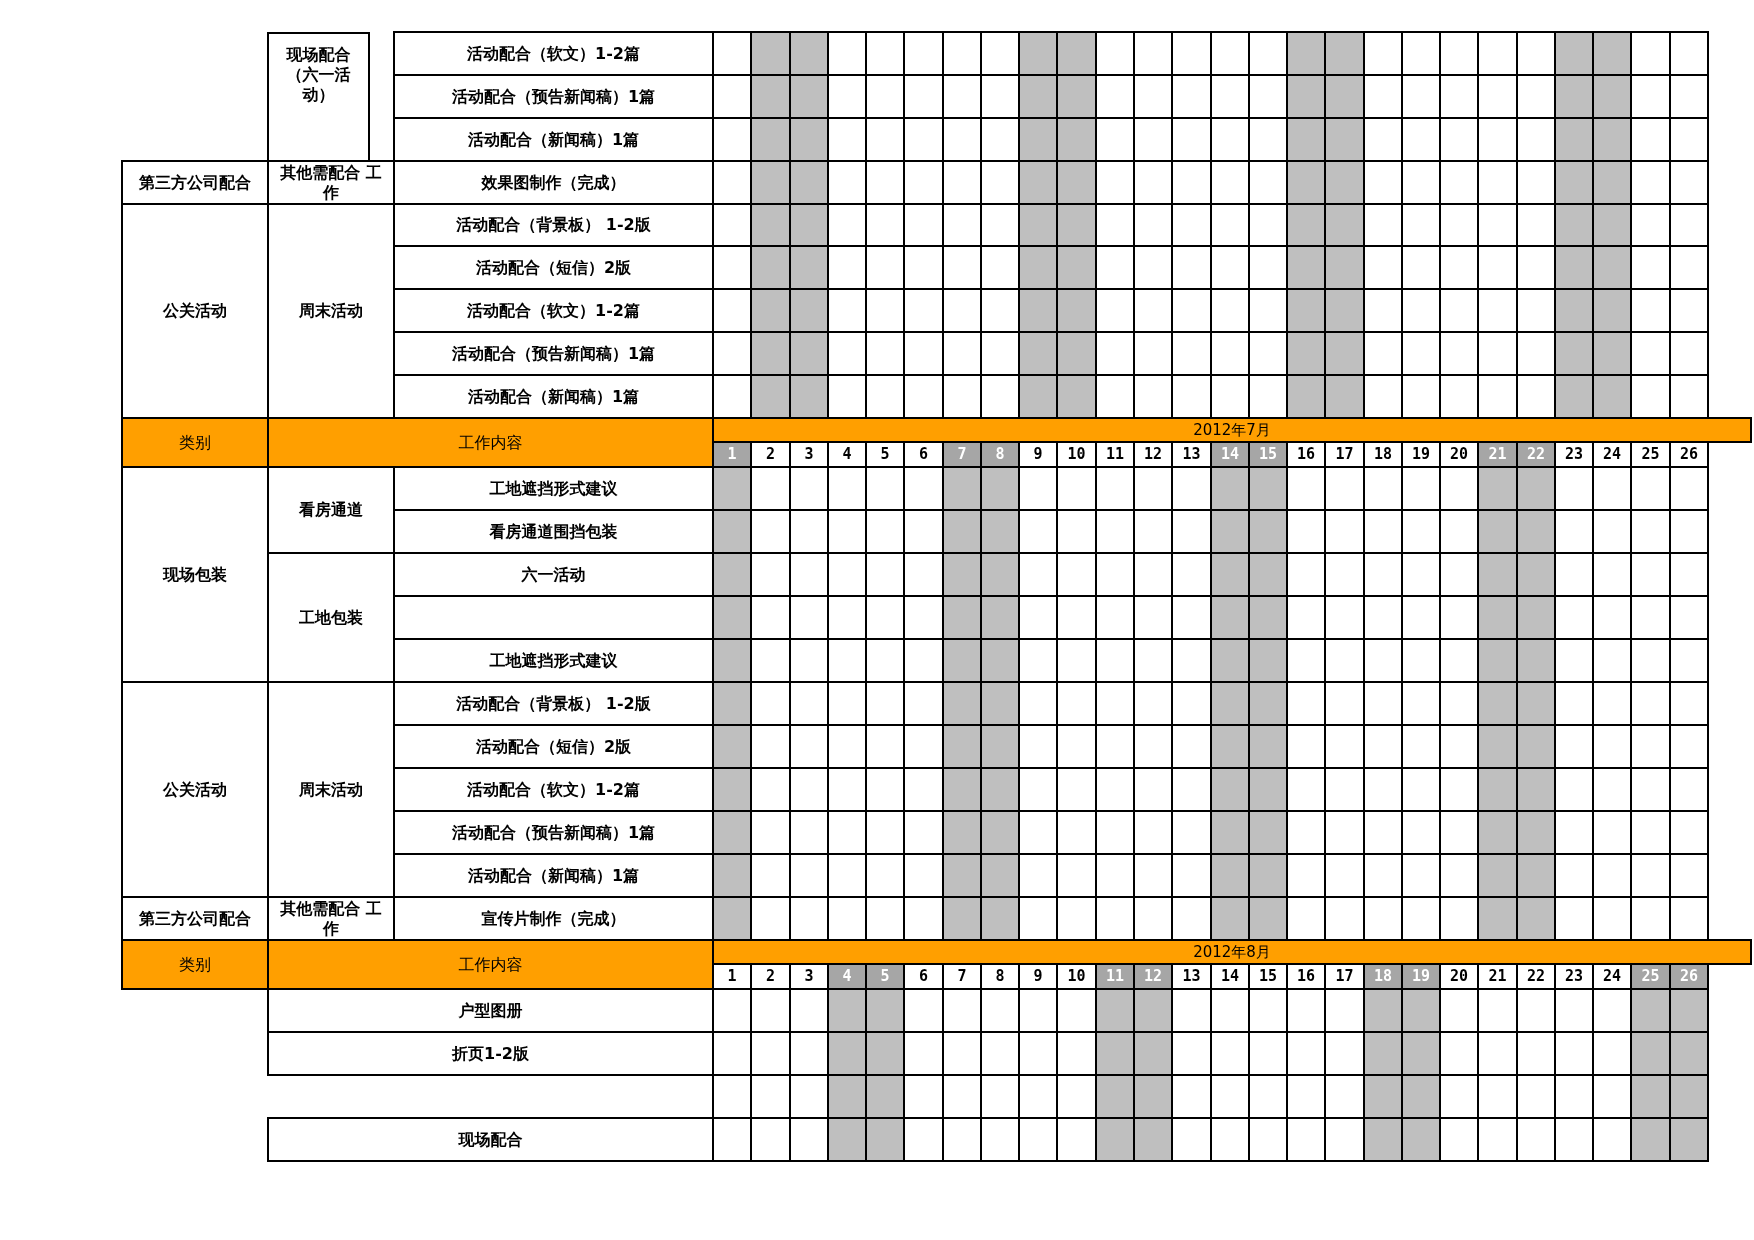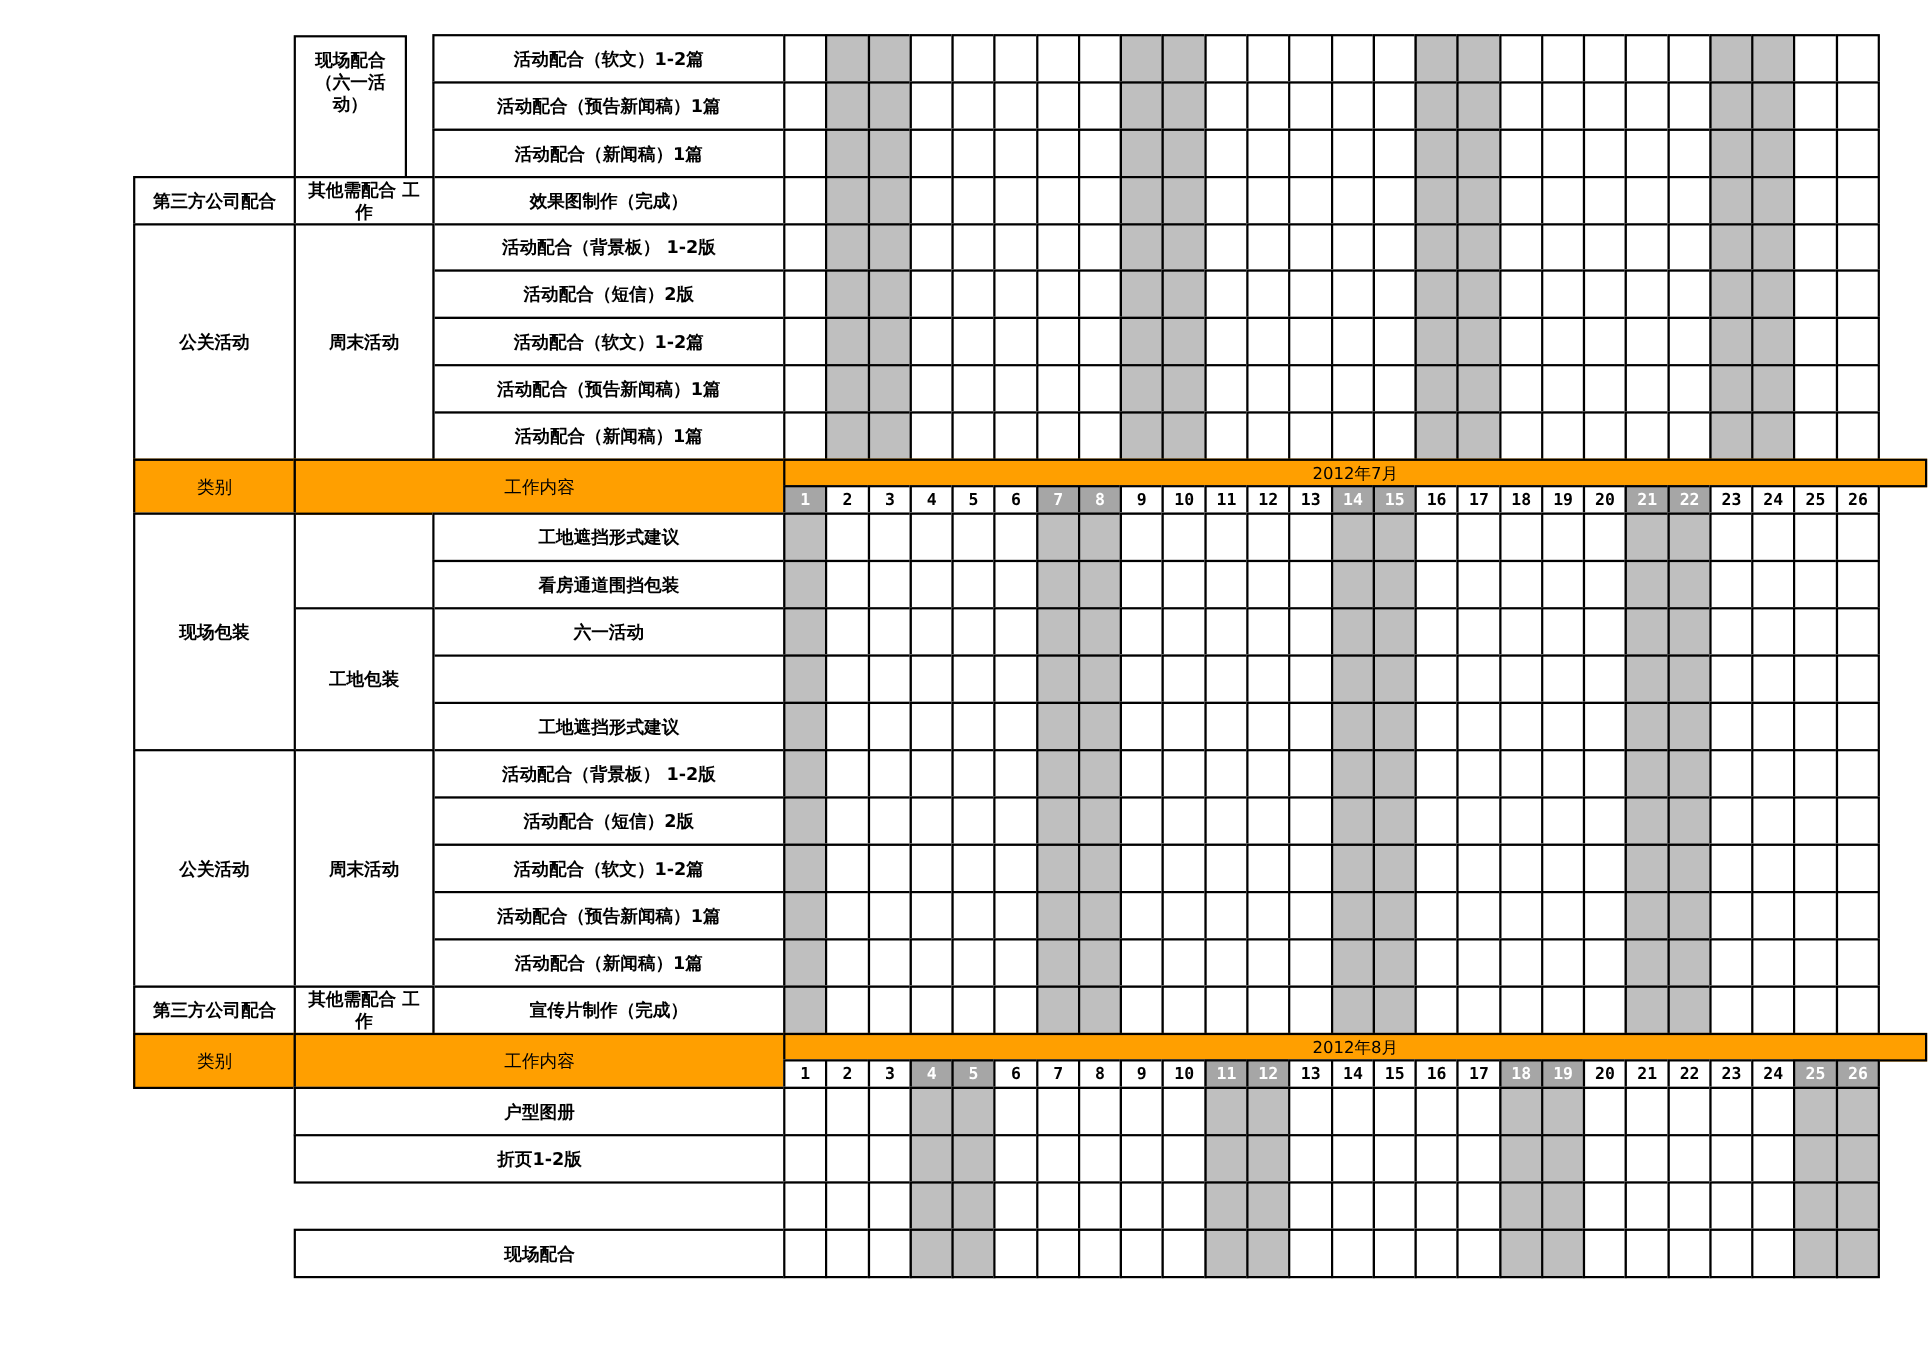--- a/index.html
+++ b/index.html
@@ -301,20 +301,21 @@
     <div class="cell num" style="left: 1401px; top: 441px; width: 40px; height: 27px;">19</div>
     <div class="cell num" style="left: 1439px; top: 441px; width: 40px; height: 27px;">20</div>
     <div class="cell num wknd" style="left: 1477px; top: 441px; width: 41px; height: 27px;">21</div>
     <div class="cell num wknd" style="left: 1516px; top: 441px; width: 40px; height: 27px;">22</div>
     <div class="cell num" style="left: 1554px; top: 441px; width: 40px; height: 27px;">23</div>
     <div class="cell num" style="left: 1592px; top: 441px; width: 40px; height: 27px;">24</div>
     <div class="cell num" style="left: 1630px; top: 441px; width: 41px; height: 27px;">25</div>
     <div class="cell num" style="left: 1669px; top: 441px; width: 40px; height: 27px;">26</div>
     <div class="cell task" style="left: 393px; top: 466px; width: 321px; height: 45px;">工地遮挡形式建议</div>
     <div class="cell task" style="left: 393px; top: 509px; width: 321px; height: 45px;">看房通道围挡包装</div>
+    <div class="cell cat" style="left: 267px; top: 466px; width: 128px; height: 88px;">看房通道</div>
     <div class="cell task" style="left: 393px; top: 552px; width: 321px; height: 45px;">六一活动</div>
     <div class="cell task" style="left: 393px; top: 638px; width: 321px; height: 45px;">工地遮挡形式建议</div>
     <div class="cell cat" style="left: 267px; top: 552px; width: 128px; height: 131px;">工地包装</div>
     <div class="cell cat" style="left: 121px; top: 466px; width: 148px; height: 217px;">现场包装</div>
     <div class="cell task" style="left: 393px; top: 681px; width: 321px; height: 45px;">活动配合（背景板） 1-2版</div>
     <div class="cell task" style="left: 393px; top: 724px; width: 321px; height: 45px;">活动配合（短信）2版</div>
     <div class="cell task" style="left: 393px; top: 767px; width: 321px; height: 45px;">活动配合（软文）1-2篇</div>
     <div class="cell task" style="left: 393px; top: 810px; width: 321px; height: 45px;">活动配合（预告新闻稿）1篇</div>
     <div class="cell task" style="left: 393px; top: 853px; width: 321px; height: 45px;">活动配合（新闻稿）1篇</div>
     <div class="cell cat" style="left: 267px; top: 681px; width: 128px; height: 217px;">周末活动</div>

